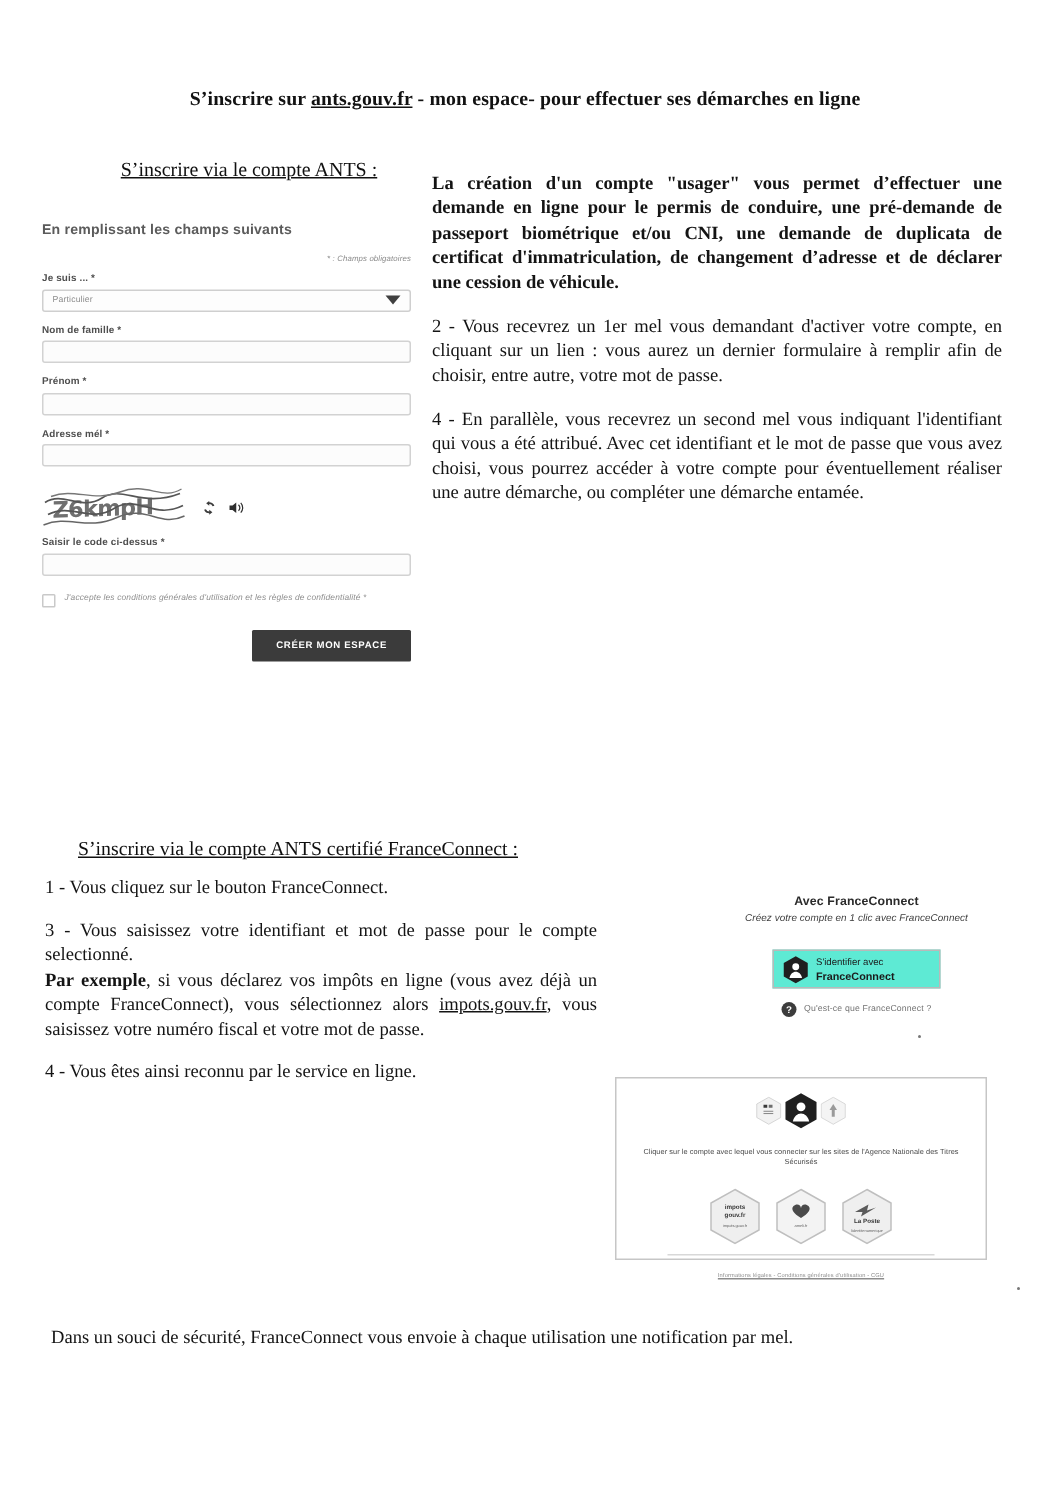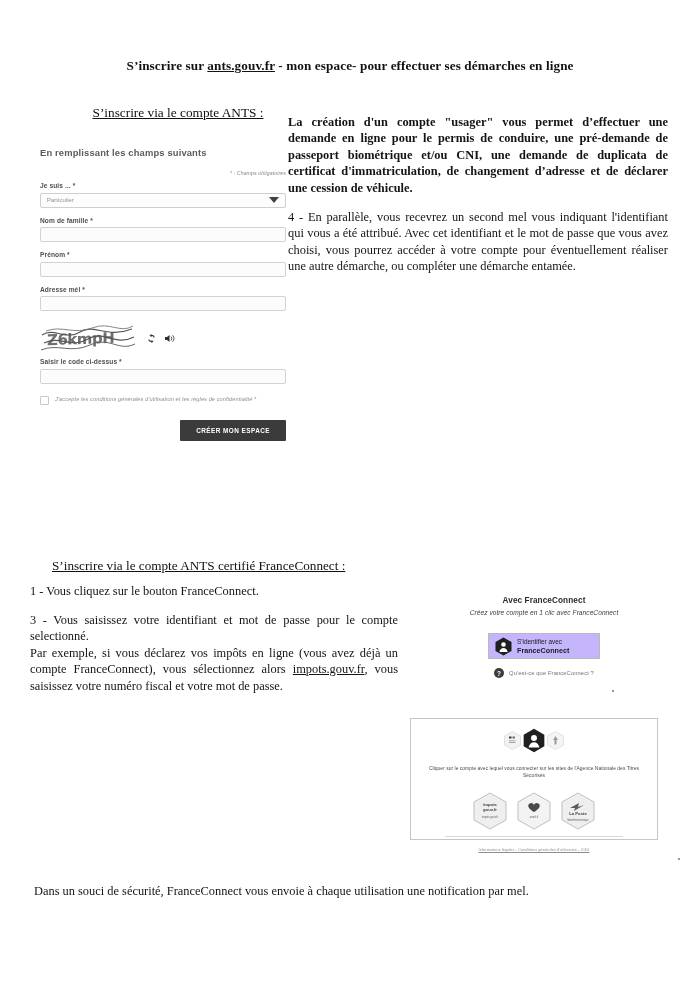--- a/index.html
+++ b/index.html
@@ -40,21 +40,21 @@
   .section-head {
     font-family: "Liberation Serif", serif;
     font-size: 13px;
     text-decoration: underline;
     color: #101010;
   }
 
   
   .form-col {
     position: absolute;
-    left: 40px;
+    left: 28px;
     top: 105px;
     width: 246px;
   }
   .form-col .section-head {
     display: block;
     text-align: center;
     margin: 0 0 26px 30px;
     font-size: 13.3px;
   }
   .form-ui {
@@ -202,36 +202,36 @@
     width: 368px;
     font-family: "Liberation Serif", serif;
     font-size: 12.4px;
     line-height: 1.33;
     text-align: justify;
     color: #141414;
   }
   .fc-col p { margin: 0 0 12px 0; }
   .fc-col p.b { font-weight: bold; }
   .u { text-decoration: underline; }
-  .bold { font-weight: normal; }
+  .bold { font-weight: bold; }
 
   .closing {
     position: absolute;
     left: 34px;
     top: 884px;
     width: 620px;
     font-family: "Liberation Serif", serif;
     font-size: 12.4px;
     color: #141414;
   }
 
   
   .shot1 {
     position: absolute;
-    left: 433px;
+    left: 460px;
     top: 596px;
     width: 222px;
     font-family: "Liberation Sans", sans-serif;
     text-align: center;
   }
   .shot1 .t1 {
     font-size: 8.2px;
     font-weight: bold;
     color: #2b2b2b;
     letter-spacing: .1px;
@@ -244,21 +244,21 @@
     letter-spacing: .05px;
   }
   .fc-btn {
     margin: 17px auto 0 auto;
     width: 112px;
     height: 25px;
     border: 1px solid #b9b9b9;
     display: flex;
     align-items: center;
     padding: 12px 6px;
-    background: #c4b5fd;
+    background: #5eead4;
   }
   .fc-hex { width: 17px; height: 19px; flex: 0 0 auto; }
   .fc-btn-txt {
     margin-left: 5px;
     text-align: left;
     font-size: 6.4px;
     line-height: 1.25;
     color: #1b1b1b;
   }
   .fc-btn-txt .l2 { font-weight: bold; font-size: 7.2px; }
@@ -432,28 +432,30 @@
 
       <div class="btn-wrap">
         <button class="btn-create">CRÉER MON ESPACE</button>
       </div>
 
     </div>
   </div>
 
   <div class="prose-col">
     <p class="b">La création d'un compte "usager" vous permet d’effectuer une demande en ligne pour le permis de conduire, une pré-demande de passeport biométrique et/ou CNI, une demande de duplicata de certificat d'immatriculation, de changement d’adresse et de déclarer une cession de véhicule.</p>
+    <p>2 - Vous recevrez un 1er mel vous demandant d'activer votre compte, en cliquant sur un lien : vous aurez un dernier formulaire à remplir afin de choisir, entre autre, votre mot de passe.</p>
     <p>4 - En parallèle, vous recevrez un second mel vous indiquant l'identifiant qui vous a été attribué. Avec cet identifiant et le mot de passe que vous avez choisi, vous pourrez accéder à votre compte pour éventuellement réaliser une autre démarche, ou compléter une démarche entamée.</p>
   </div>
 
   <div class="fc-head section-head">S’inscrire via le compte ANTS certifié FranceConnect :</div>
 
   <div class="fc-col">
     <p>1 - Vous cliquez sur le bouton FranceConnect.</p>
     <p><span>3 - Vous saisissez votre identifiant et mot de passe pour le compte selectionné.</span><br><span class="bold">Par exemple</span><span>, si vous déclarez vos impôts en ligne (vous avez déjà un compte FranceConnect), vous sélectionnez alors </span><span class="u">impots.gouv.fr</span><span>, vous saisissez votre numéro fiscal et votre mot de passe.</span></p>
+    <p>4 - Vous êtes ainsi reconnu par le service en ligne.</p>
   </div>
 
   <div class="shot1">
     <div class="t1">Avec FranceConnect</div>
     <div class="t2">Créez votre compte en 1 clic avec FranceConnect</div>
 
     <div class="fc-btn">
       <svg class="fc-hex" viewBox="0 0 34 38">
         <polygon points="17,1 33,10 33,28 17,37 1,28 1,10" fill="#1f1f1f"></polygon>
         <circle cx="17" cy="15" r="4.6" fill="#ffffff"></circle>

